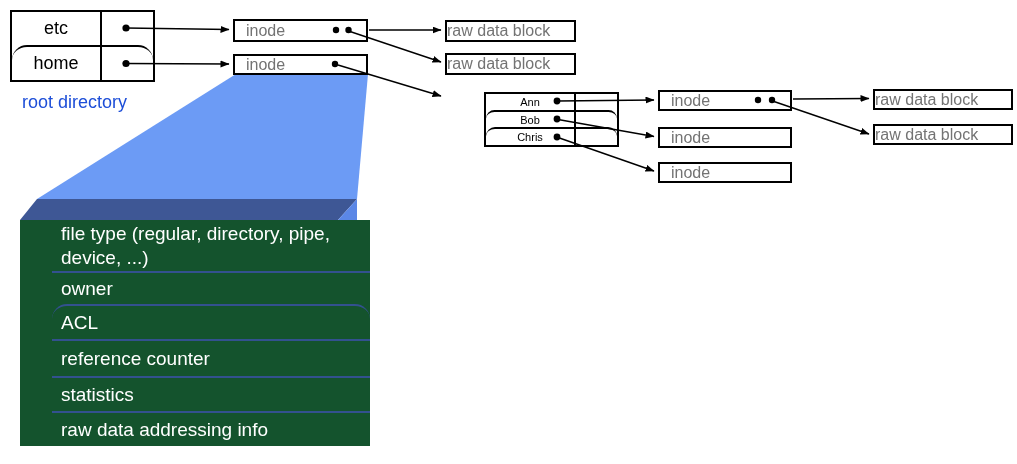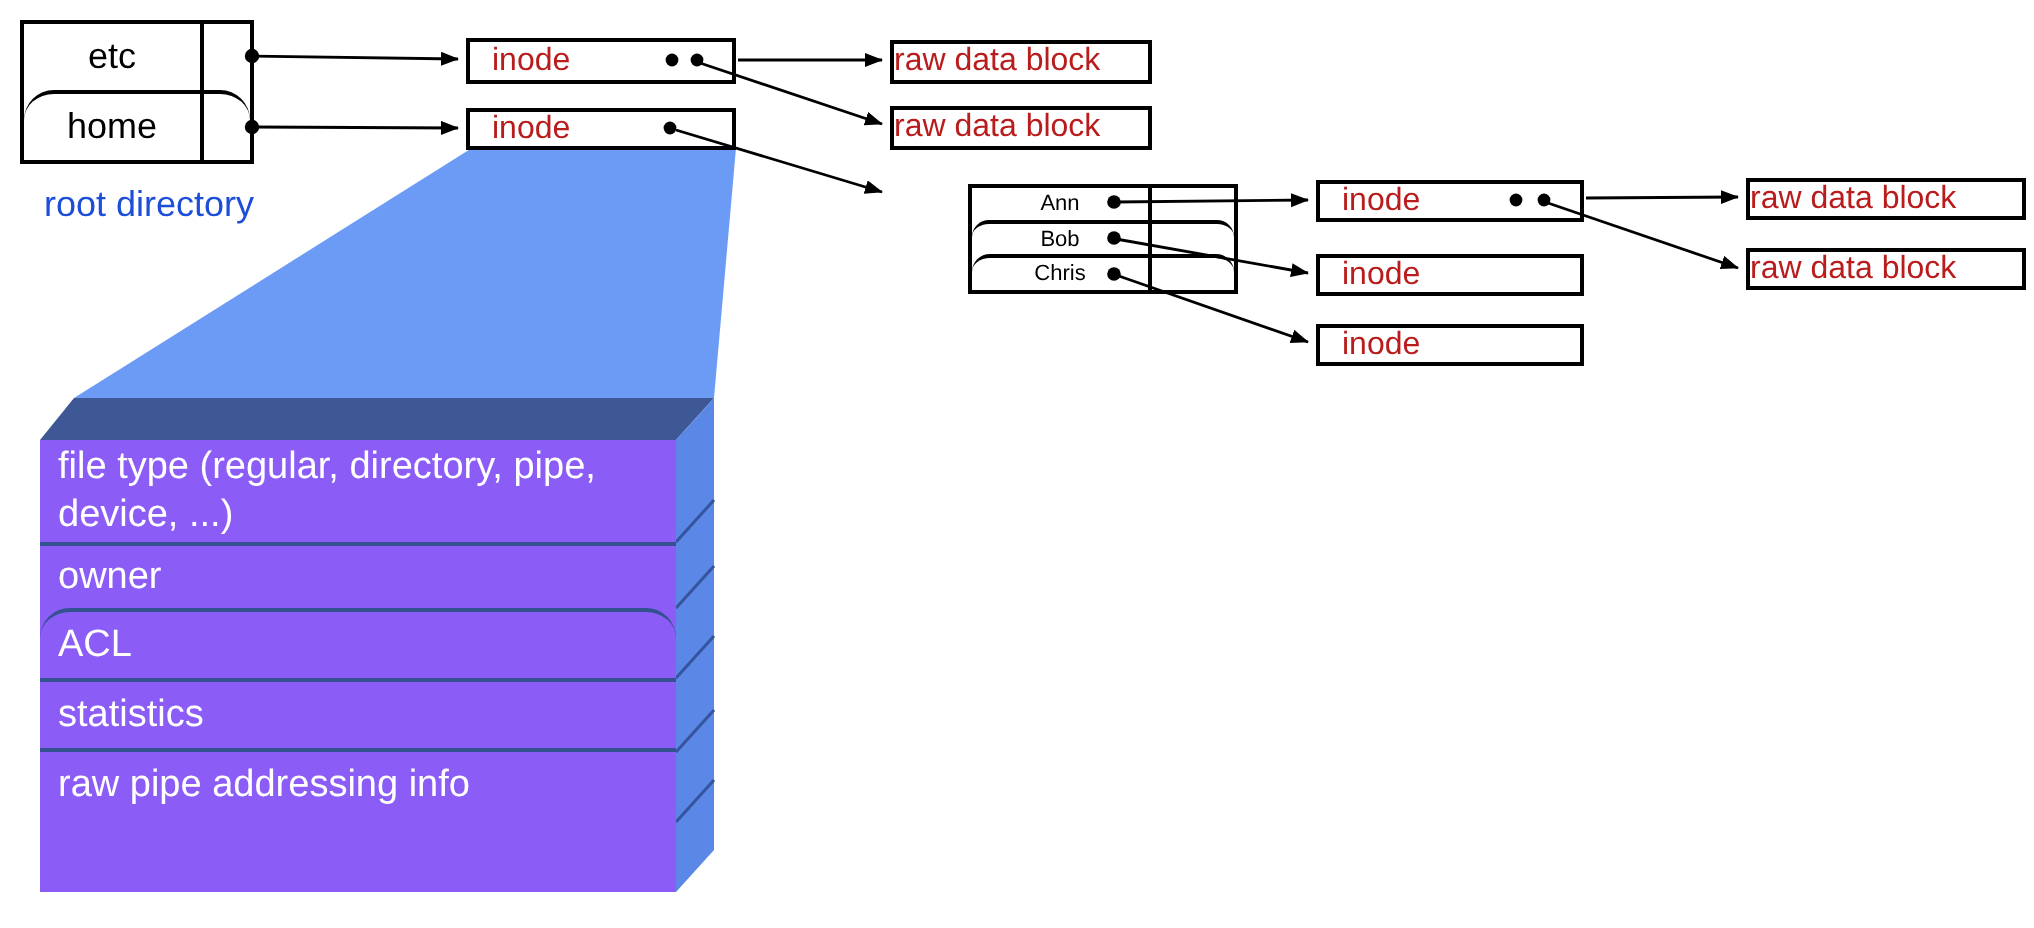--- a/index.html
+++ b/index.html
@@ -4,38 +4,38 @@
 <style>
   html,body { margin:0; padding:0; background:#ffffff; }
   .canvas {
     position:relative; width:1017px; height:464px; background:#ffffff;
     font-family:"Liberation Sans", sans-serif; overflow:hidden;
   }
   svg.layer { position:absolute; left:0; top:0; width:1017px; height:464px; }
   svg.overlay { pointer-events:none; }
   .wbox {
     position:absolute; background:#ffffff; border:2px solid #000;
-    box-sizing:border-box; display:flex; align-items:center; color:#b91c1c;
+    box-sizing:border-box; display:flex; align-items:center; color:#737373;
   }
   .inode-box { font-size:16px; }
   .inode-box .lbl { padding-left:11px; }
   .raw-box { font-size:16px; justify-content:flex-start; }
   .tbl { position:absolute; border:2px solid #000; box-sizing:border-box;
          display:flex; flex-direction:column; background:#fff; }
   .trow { flex:1; display:flex; box-sizing:border-box; }
   .trow + .trow { border-top:2px solid #000;border-radius:15px; }
   .tcell-name { width:90px; border-right:2px solid #000; box-sizing:border-box;
                 display:flex; align-items:center; justify-content:center; }
   .tcell-ptr { flex:1; }
   .root-tbl { font-size:18px; }
   .dir-tbl { font-size:11px;margin-left:39px; }
   .caption { position:absolute; font-size:18px; color:#1d4ed8; }
   .stack-front {
     position:absolute; left:20px; top:220px; width:318px; height:226px;
-    background:#8b5cf6; display:flex; flex-direction:column; z-index:2;
+    background:#14532d; display:flex; flex-direction:column; z-index:2;padding-left:32px;
   }
   .stack-row {
     box-sizing:border-box; color:#ffffff; font-size:19px; line-height:24px;
     display:flex; align-items:center; padding:0 6px 0 9px;
   }
   .stack-row + .stack-row { border-top:2px solid #33518F; }
   .stack-row.first { align-items:flex-start; padding-top:2px; }
 </style>
 </head>
 <body>
@@ -48,21 +48,21 @@
     <polygon points="338,220 357,199 357,425 338,446" fill="#5B87E6"></polygon>
     <g stroke="#35549E" stroke-width="1.5">
       <line x1="338" y1="271" x2="357" y2="250"></line>
       <line x1="338" y1="304" x2="357" y2="283"></line>
       <line x1="338" y1="339" x2="357" y2="318"></line>
       <line x1="338" y1="376" x2="357" y2="355"></line>
       <line x1="338" y1="411" x2="357" y2="390"></line>
     </g>
   </svg>
 
-  <div class="tbl root-tbl" style="left:10px; top:10px; width:117px; height:72px;">
+  <div class="tbl root-tbl" style="left:10px; top:10px; width:145px; height:72px;">
     <div class="trow">
       <div class="tcell-name">etc</div>
       <div class="tcell-ptr"></div>
     </div>
     <div class="trow">
       <div class="tcell-name">home</div>
       <div class="tcell-ptr"></div>
     </div>
   </div>
   <div class="caption" style="left:22px; top:92px;">root directory</div>
@@ -110,22 +110,23 @@
     <span>raw data block</span>
   </div>
   <div class="wbox raw-box" style="left:873px; top:124px; width:140px; height:21px;">
     <span>raw data block</span>
   </div>
 
   <div class="stack-front">
     <div class="stack-row first" style="height:51px;">file type (regular, directory, pipe, device, ...)</div>
     <div class="stack-row" style="height:33px;">owner</div>
     <div class="stack-row" style="height:35px;border-radius:15px;">ACL</div>
+    <div class="stack-row" style="height:37px;">reference counter</div>
     <div class="stack-row" style="height:35px;">statistics</div>
-    <div class="stack-row" style="height:35px;">raw pipe addressing info</div>
+    <div class="stack-row" style="height:35px;">raw data addressing info</div>
   </div>
 
   <svg class="layer overlay" viewBox="0 0 1017 464">
     <defs>
       <marker id="ah" markerWidth="10" markerHeight="8" refX="8.5" refY="3.5" orient="auto" markerUnits="userSpaceOnUse">
         <path d="M0,0 L9,3.5 L0,7 Z" fill="#000"></path>
       </marker>
     </defs>
     <g fill="#000">
       <circle cx="126" cy="28" r="3.6"></circle>

